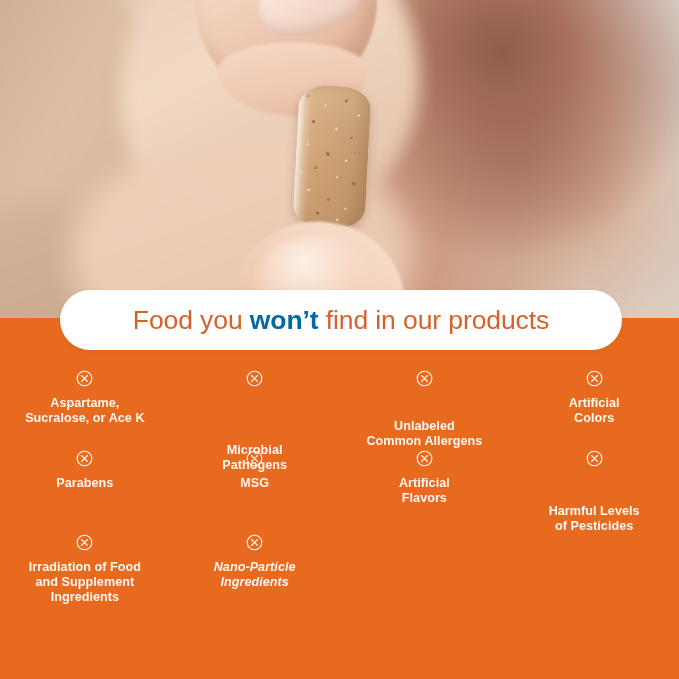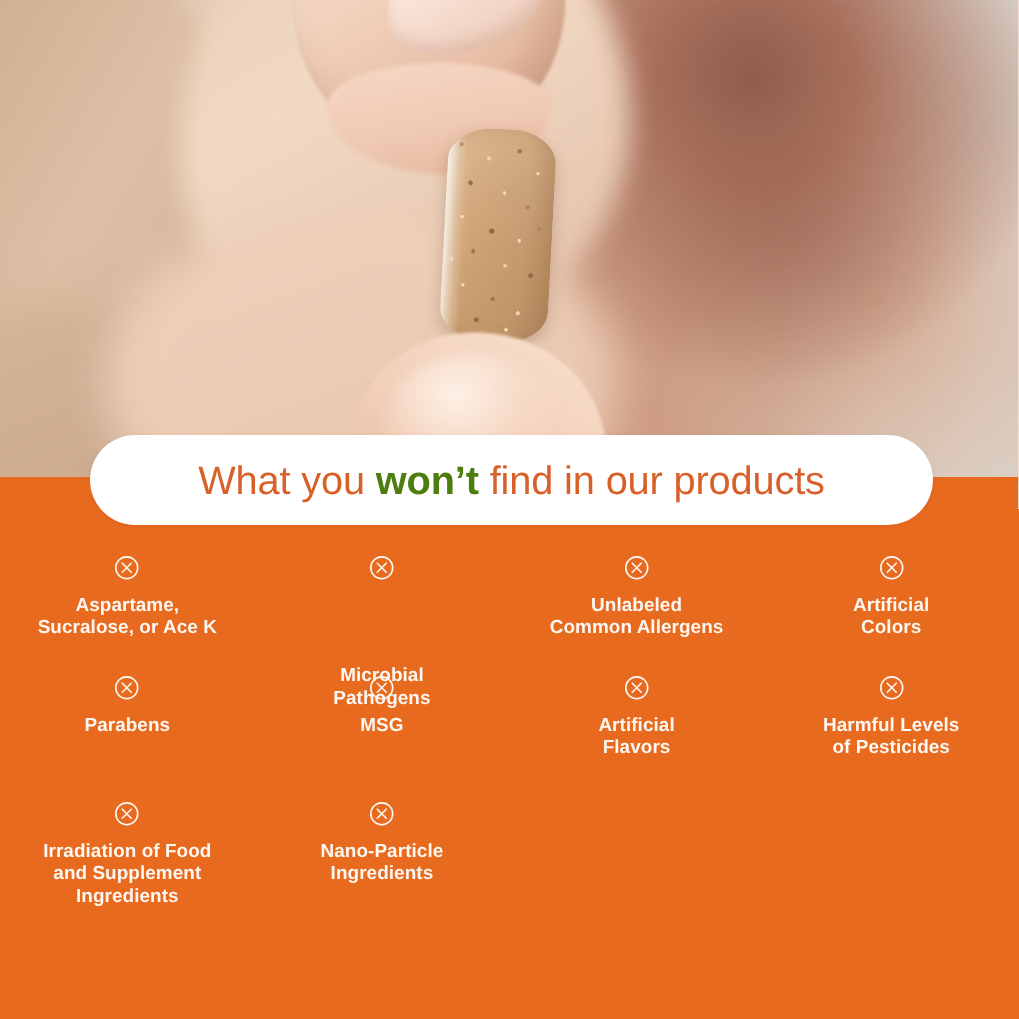--- a/index.html
+++ b/index.html
@@ -209,21 +209,21 @@
   }
   .headline-text {
     font-size: 26.5px;
     color: #d8612a;
     letter-spacing: -0.1px;
     white-space: nowrap;
     font-weight: 400;
   }
   .headline-text b {
     font-weight: 700;
-    color: #4d7c0f;
+    color: #0369a1;
   }
 
   
   .panel {
     position: absolute;
     left: 0;
     top: 318px;
     width: 679px;
     height: 361px;
     background: #e86a1e;
@@ -305,21 +305,21 @@
         <div class="cell" style="height: 80px; gap: 47px;">
           <span class="x-icon">
             <svg width="17" height="17" viewBox="0 0 17 17" aria-hidden="true">
               <circle cx="8.5" cy="8.5" r="7.3" fill="none" stroke="#fdf7f2" stroke-width="1.1"></circle>
               <path d="M5.5 5.5 L11.5 11.5 M11.5 5.5 L5.5 11.5" stroke="#fdf7f2" stroke-width="1.1" stroke-linecap="round"></path>
             </svg>
           </span>
           <div class="cell-label">Microbial
 Pathogens</div>
         </div>
-        <div class="cell" style="height: 80px;">
+        <div class="cell" style="height: 80px; gap: 23px;">
           <span class="x-icon">
             <svg width="17" height="17" viewBox="0 0 17 17" aria-hidden="true">
               <circle cx="8.5" cy="8.5" r="7.3" fill="none" stroke="#fdf7f2" stroke-width="1.1"></circle>
               <path d="M5.5 5.5 L11.5 11.5 M11.5 5.5 L5.5 11.5" stroke="#fdf7f2" stroke-width="1.1" stroke-linecap="round"></path>
             </svg>
           </span>
           <div class="cell-label">Unlabeled
 Common Allergens</div>
         </div>
         <div class="cell" style="height: 80px;">
@@ -353,54 +353,54 @@
         <div class="cell" style="height: 79px;">
           <span class="x-icon">
             <svg width="17" height="17" viewBox="0 0 17 17" aria-hidden="true">
               <circle cx="8.5" cy="8.5" r="7.3" fill="none" stroke="#fdf7f2" stroke-width="1.1"></circle>
               <path d="M5.5 5.5 L11.5 11.5 M11.5 5.5 L5.5 11.5" stroke="#fdf7f2" stroke-width="1.1" stroke-linecap="round"></path>
             </svg>
           </span>
           <div class="cell-label">Artificial
 Flavors</div>
         </div>
-        <div class="cell" style="height: 84px;">
+        <div class="cell" style="height: 84px; justify-content: space-between;">
           <span class="x-icon">
             <svg width="17" height="17" viewBox="0 0 17 17" aria-hidden="true">
               <circle cx="8.5" cy="8.5" r="7.3" fill="none" stroke="#fdf7f2" stroke-width="1.1"></circle>
               <path d="M5.5 5.5 L11.5 11.5 M11.5 5.5 L5.5 11.5" stroke="#fdf7f2" stroke-width="1.1" stroke-linecap="round"></path>
             </svg>
           </span>
           <div class="cell-label">Harmful Levels
 of Pesticides</div>
         </div>
         <div class="cell" style="height: 84px; align-items: center;">
           <span class="x-icon">
             <svg width="17" height="17" viewBox="0 0 17 17" aria-hidden="true">
               <circle cx="8.5" cy="8.5" r="7.3" fill="none" stroke="#fdf7f2" stroke-width="1.1"></circle>
               <path d="M5.5 5.5 L11.5 11.5 M11.5 5.5 L5.5 11.5" stroke="#fdf7f2" stroke-width="1.1" stroke-linecap="round"></path>
             </svg>
           </span>
           <div class="cell-label">Irradiation of Food
 and Supplement
 Ingredients</div>
         </div>
-        <div class="cell" style="height: 84px;">
+        <div class="cell" style="height: 84px; font-style: italic;">
           <span class="x-icon">
             <svg width="17" height="17" viewBox="0 0 17 17" aria-hidden="true">
               <circle cx="8.5" cy="8.5" r="7.3" fill="none" stroke="#fdf7f2" stroke-width="1.1"></circle>
               <path d="M5.5 5.5 L11.5 11.5 M11.5 5.5 L5.5 11.5" stroke="#fdf7f2" stroke-width="1.1" stroke-linecap="round"></path>
             </svg>
           </span>
           <div class="cell-label">Nano-Particle
 Ingredients</div>
         </div>
       </div>
 
   </div>
 
   <div class="headline-pill">
     <div class="headline-text">
-      <span>What you </span><b>won’t</b><span> find in our products</span>
+      <span>Food you </span><b>won’t</b><span> find in our products</span>
     </div>
   </div>
 
 </div>
 
 </body></html>

